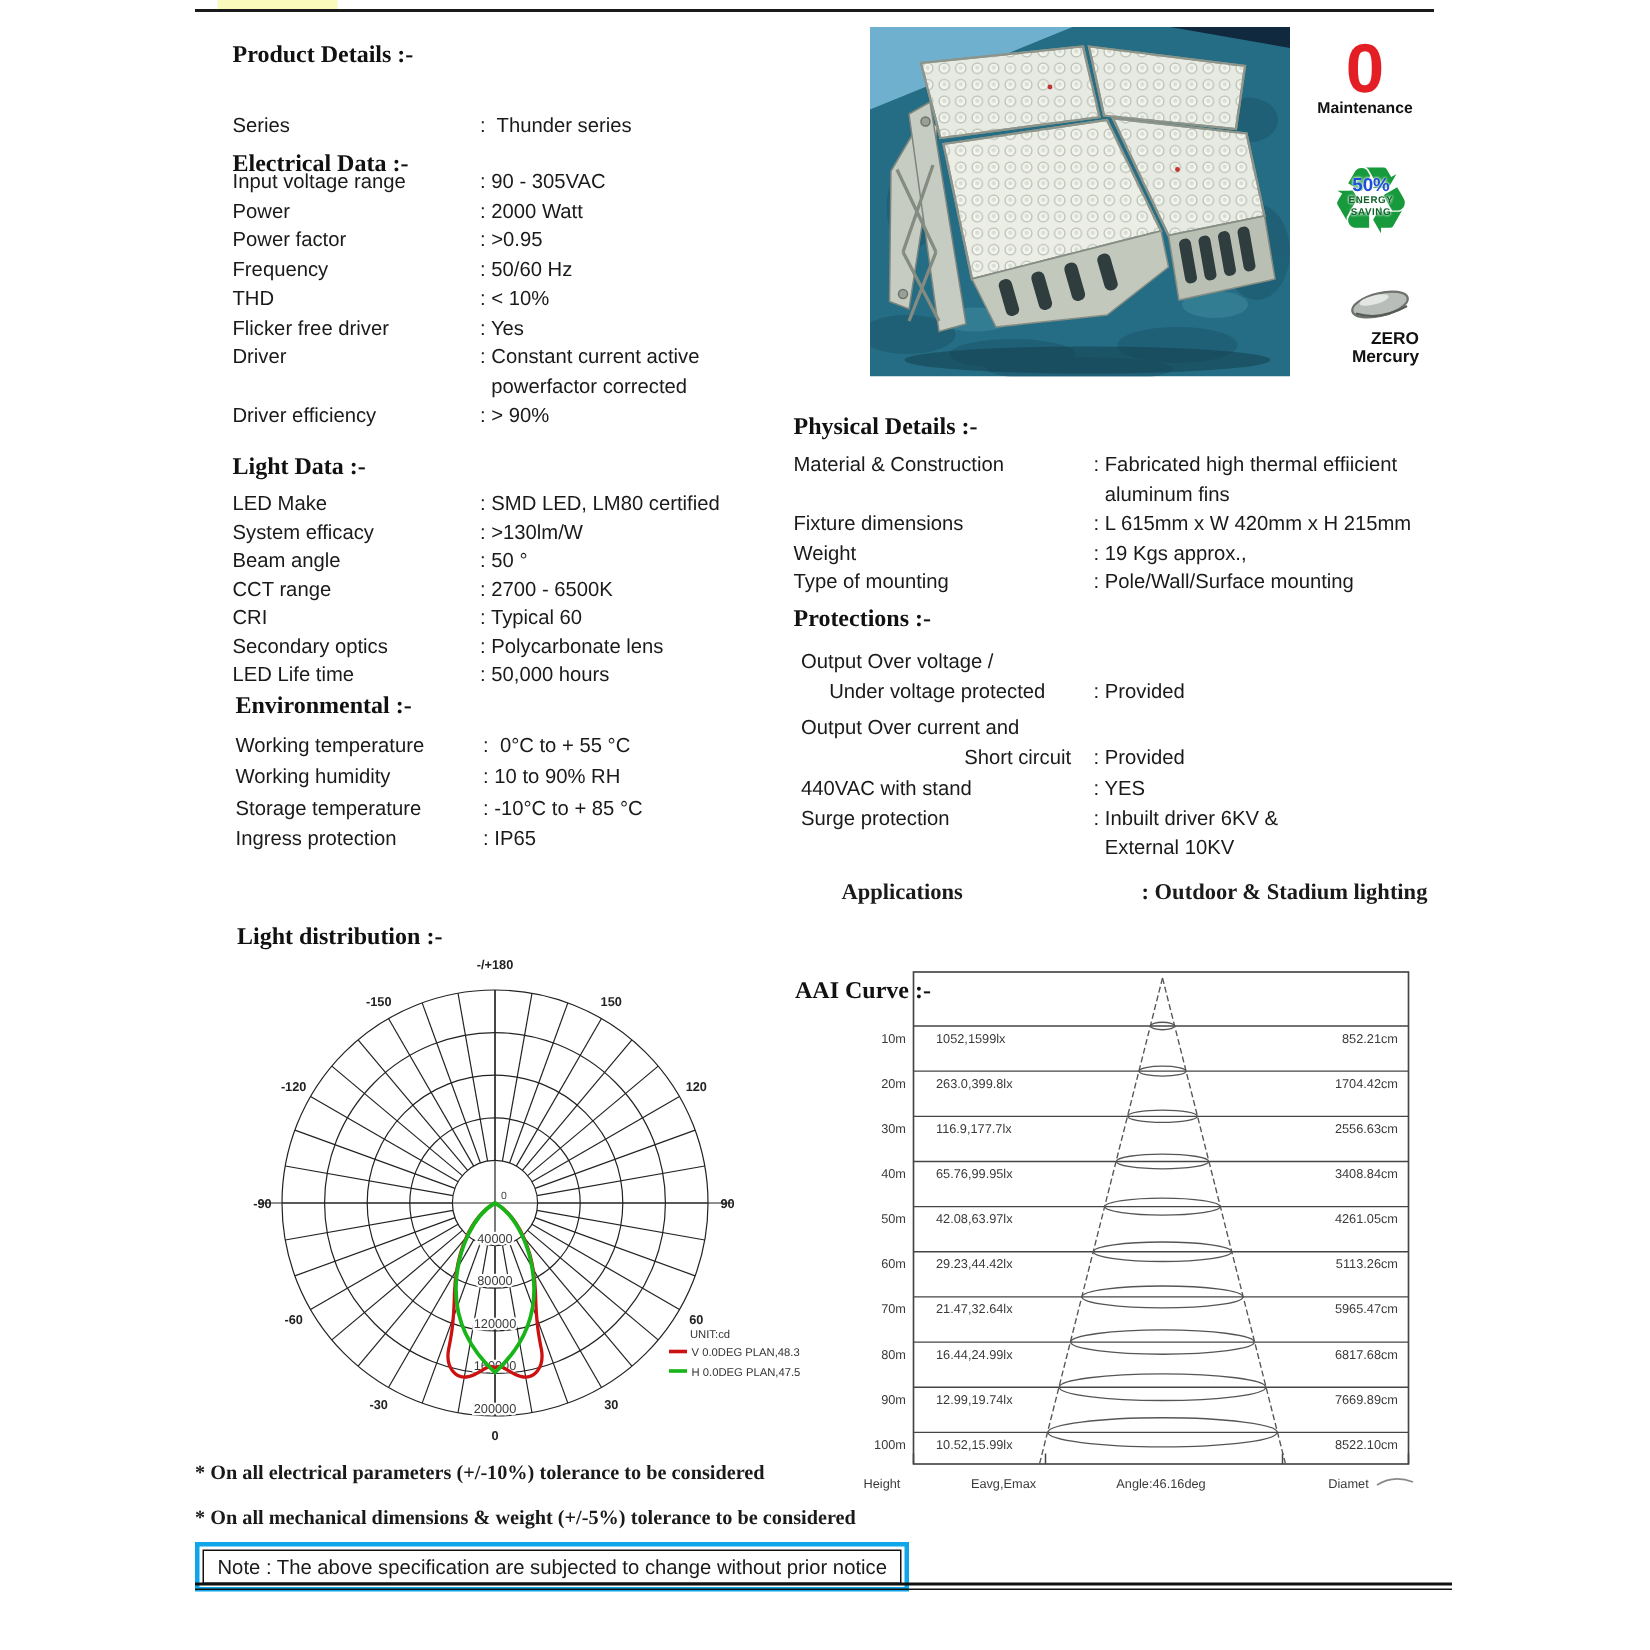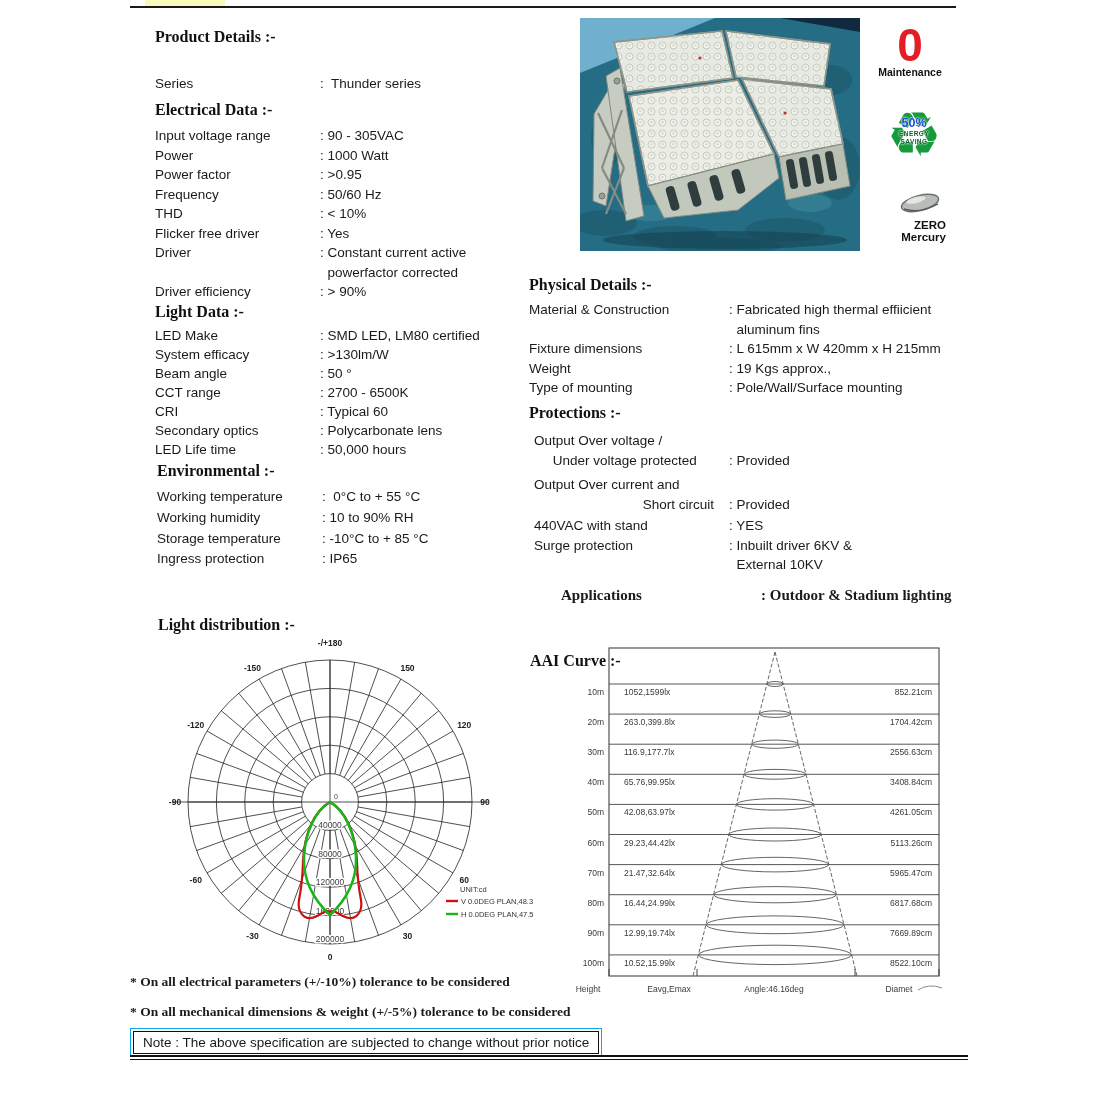--- a/index.html
+++ b/index.html
@@ -10,21 +10,21 @@
   .spec{font-size:13.5px;line-height:19.5px;}
   .spec-row{display:flex;align-items:flex-start;}
   .spec-row.vb{align-items:flex-end;}
   .spec-label{flex:0 0 var(--lw,165px);white-space:pre-wrap;}
   .spec-value{flex:1;white-space:pre-wrap;}
   .bold-serif .spec-label,.bold-serif .spec-value{font-family:"Liberation Serif",serif;font-weight:bold;font-size:15px;}
   .rule-top{border-top:2.5px solid #1a1a1a;}
   .rule-bottom{height:2px;border-top:2px solid #111;border-bottom:1px solid #111;}
   .yellow-strip{background:#fafabc;height:6px;}
   .foot{font-family:"Liberation Serif",serif;font-weight:bold;font-size:13.5px;white-space:nowrap;}
-  .note-outer{border:1px solid #0ea5e9;padding:2px;display:inline-block;}
+  .note-outer{border:3px solid #0ea5e9;padding:2px;display:inline-block;}
   .note-inner{border:1px solid #111;padding:3px 9px;font-size:13.5px;white-space:nowrap;}
   .badge{text-align:center;}
   .b0{font-size:46px;font-weight:bold;color:#e31e24;line-height:42px;font-family:"Liberation Sans",sans-serif;}
   .blab{font-size:10.5px;font-weight:bold;color:#111;}
   .recycle-wrap{position:relative;width:76px;height:70px;}
   .recycle-glyph{position:absolute;left:0;top:0;width:76px;height:70px;font-size:62px;line-height:70px;
                  color:#169a3c;text-align:center;}
   .recycle-text{position:absolute;left:0;top:17px;width:76px;text-align:center;
                 text-shadow:0 0 2px #fff,0 0 2px #fff;}
   .rt-pct{font-size:12.5px;font-weight:bold;color:#1d4ed8;line-height:13px;}
@@ -43,28 +43,28 @@
   <div class="abs h-serif" style="left:155px;top:28px;">Product Details :-</div>
 
   <div class="abs spec" style="left:155px;top:74px;width:420px;--lw:165px;">
     <div class="spec-row">
       <span class="spec-label">Series</span>
       <span class="spec-value">:  Thunder series</span>
     </div>
   </div>
 
   <div class="abs h-serif" style="left:155px;top:101px;">Electrical Data :-</div>
-  <div class="abs spec" style="left:155px;top:126px;width:420px;--lw:165px;">
+  <div class="abs spec" style="left:155px;top:111px;width:420px;--lw:165px;">
       <div class="spec-row">
         <span class="spec-label">Input voltage range</span>
         <span class="spec-value">: 90 - 305VAC</span>
       </div>
       <div class="spec-row">
         <span class="spec-label">Power</span>
-        <span class="spec-value">: 1000 Watt</span>
+        <span class="spec-value">: 2000 Watt</span>
       </div>
       <div class="spec-row">
         <span class="spec-label">Power factor</span>
         <span class="spec-value">: &gt;0.95</span>
       </div>
       <div class="spec-row">
         <span class="spec-label">Frequency</span>
         <span class="spec-value">: 50/60 Hz</span>
       </div>
       <div class="spec-row">

